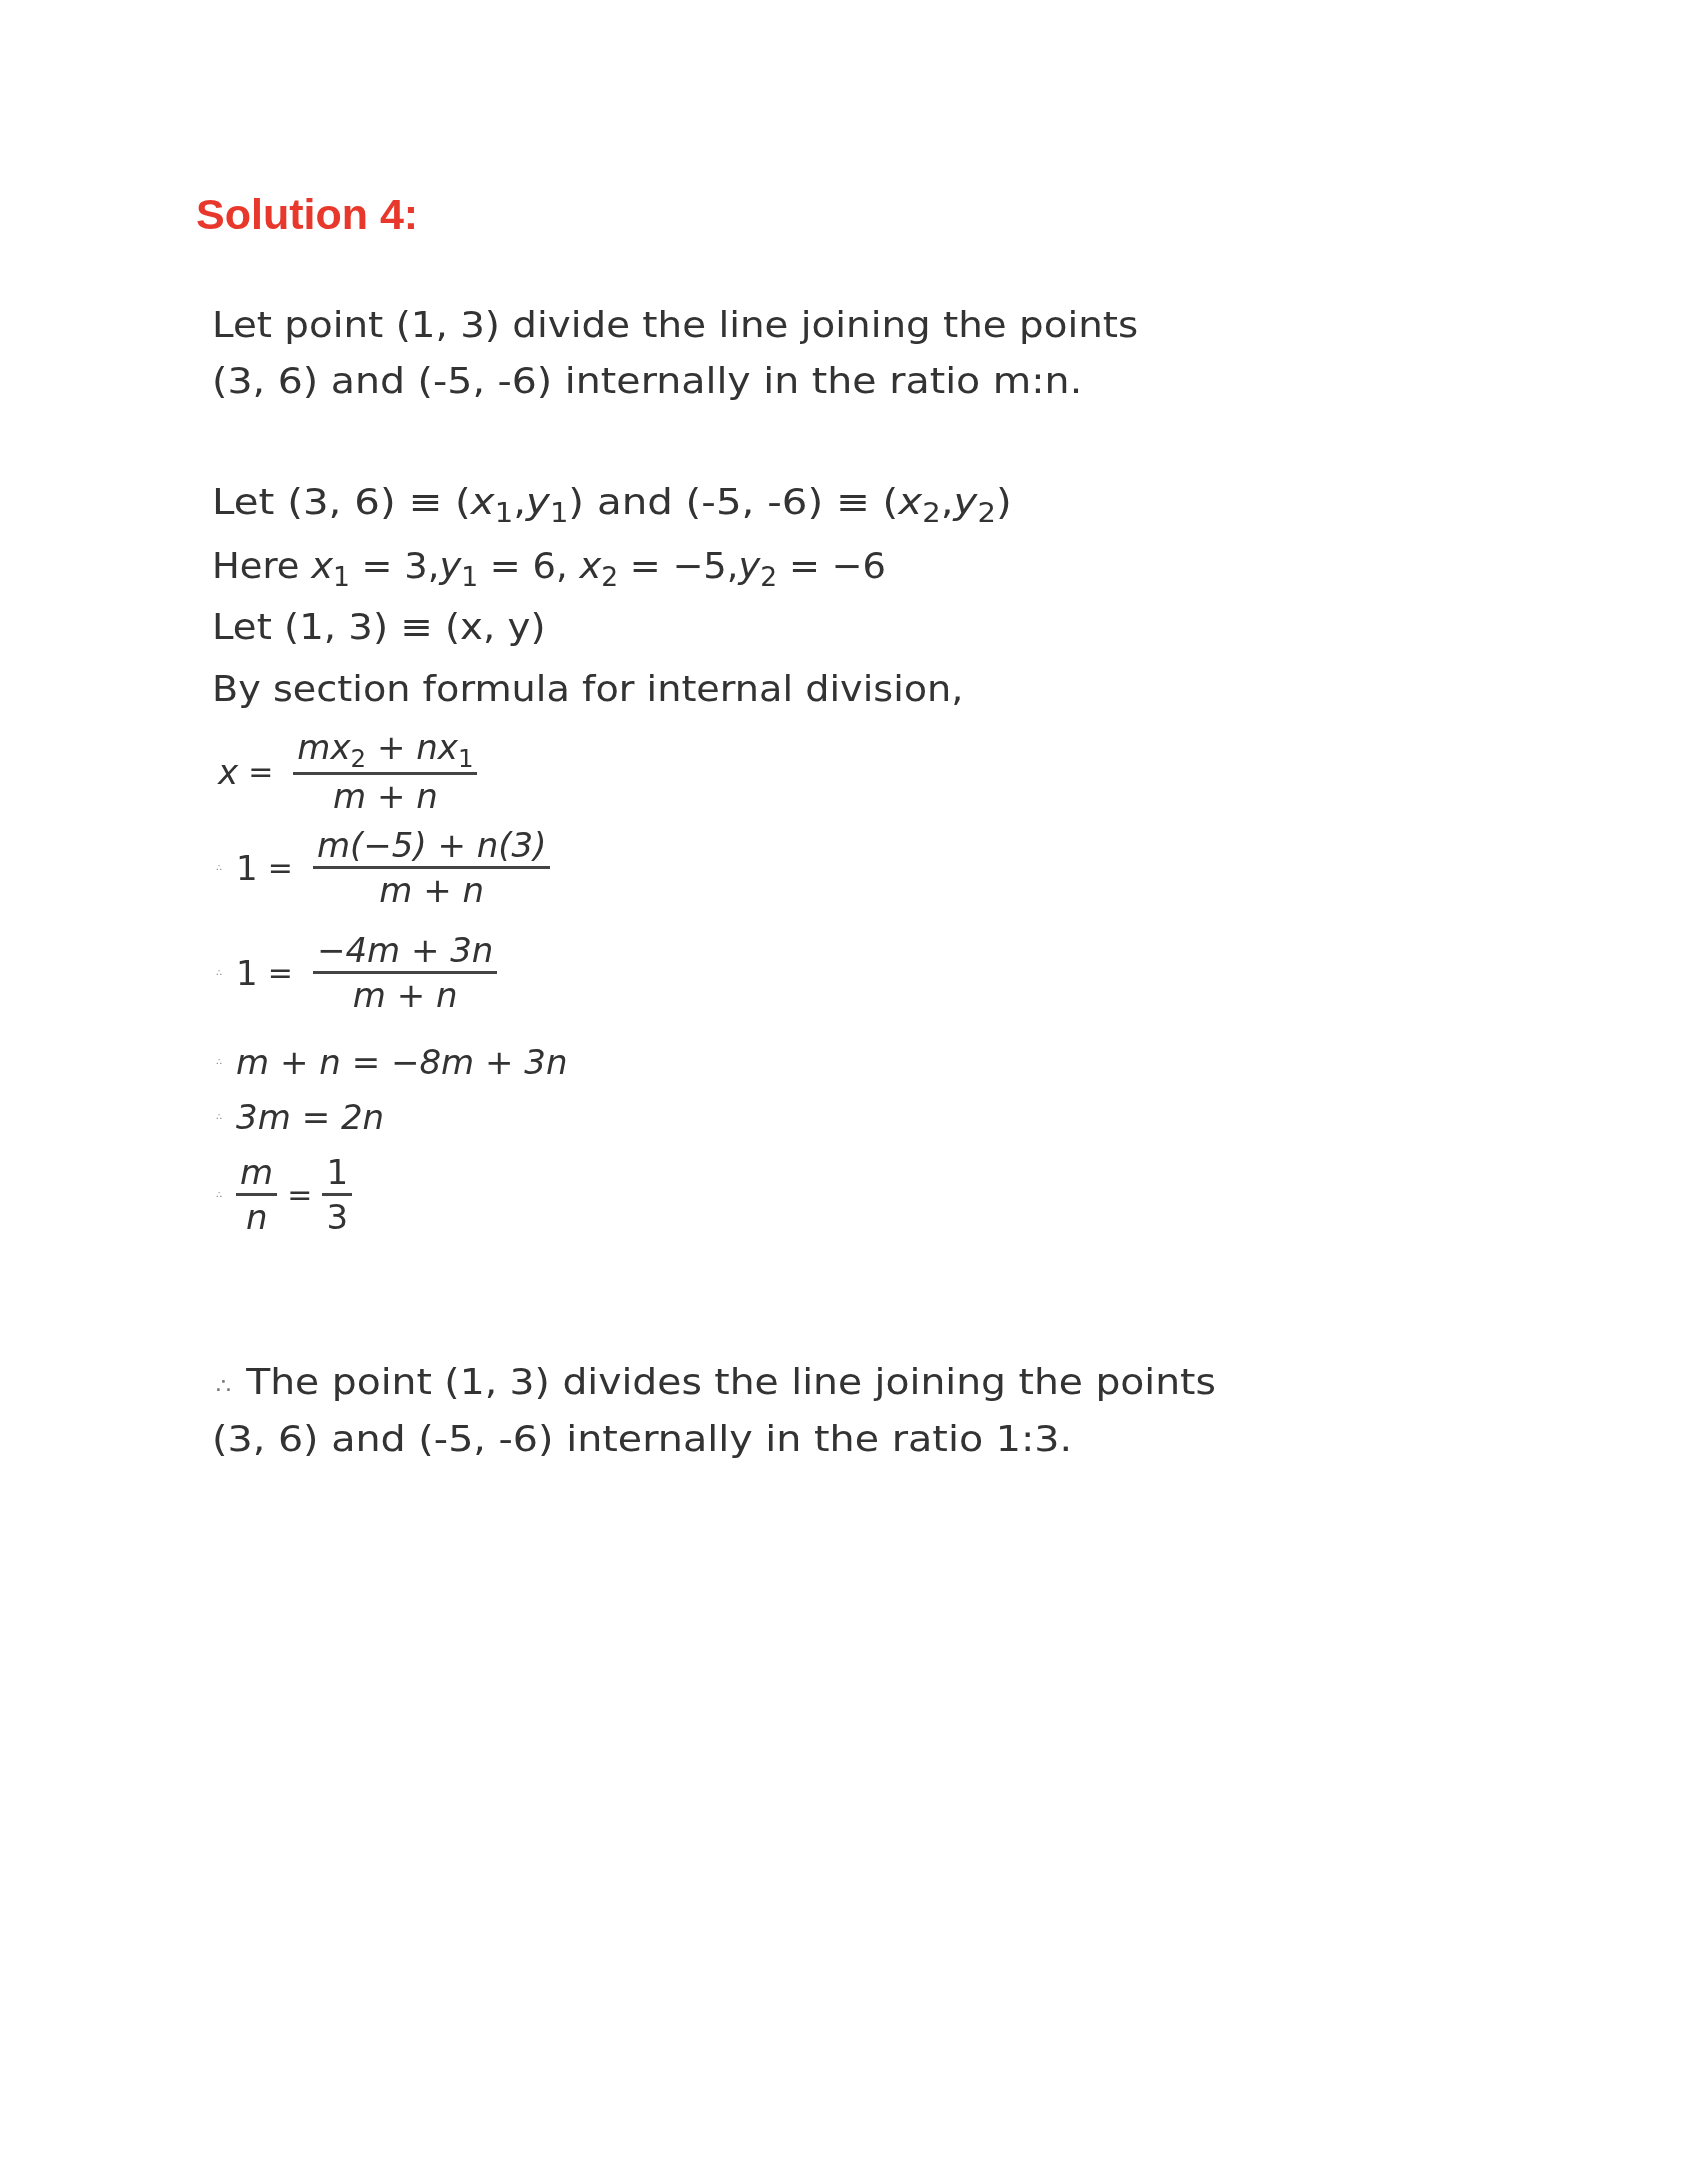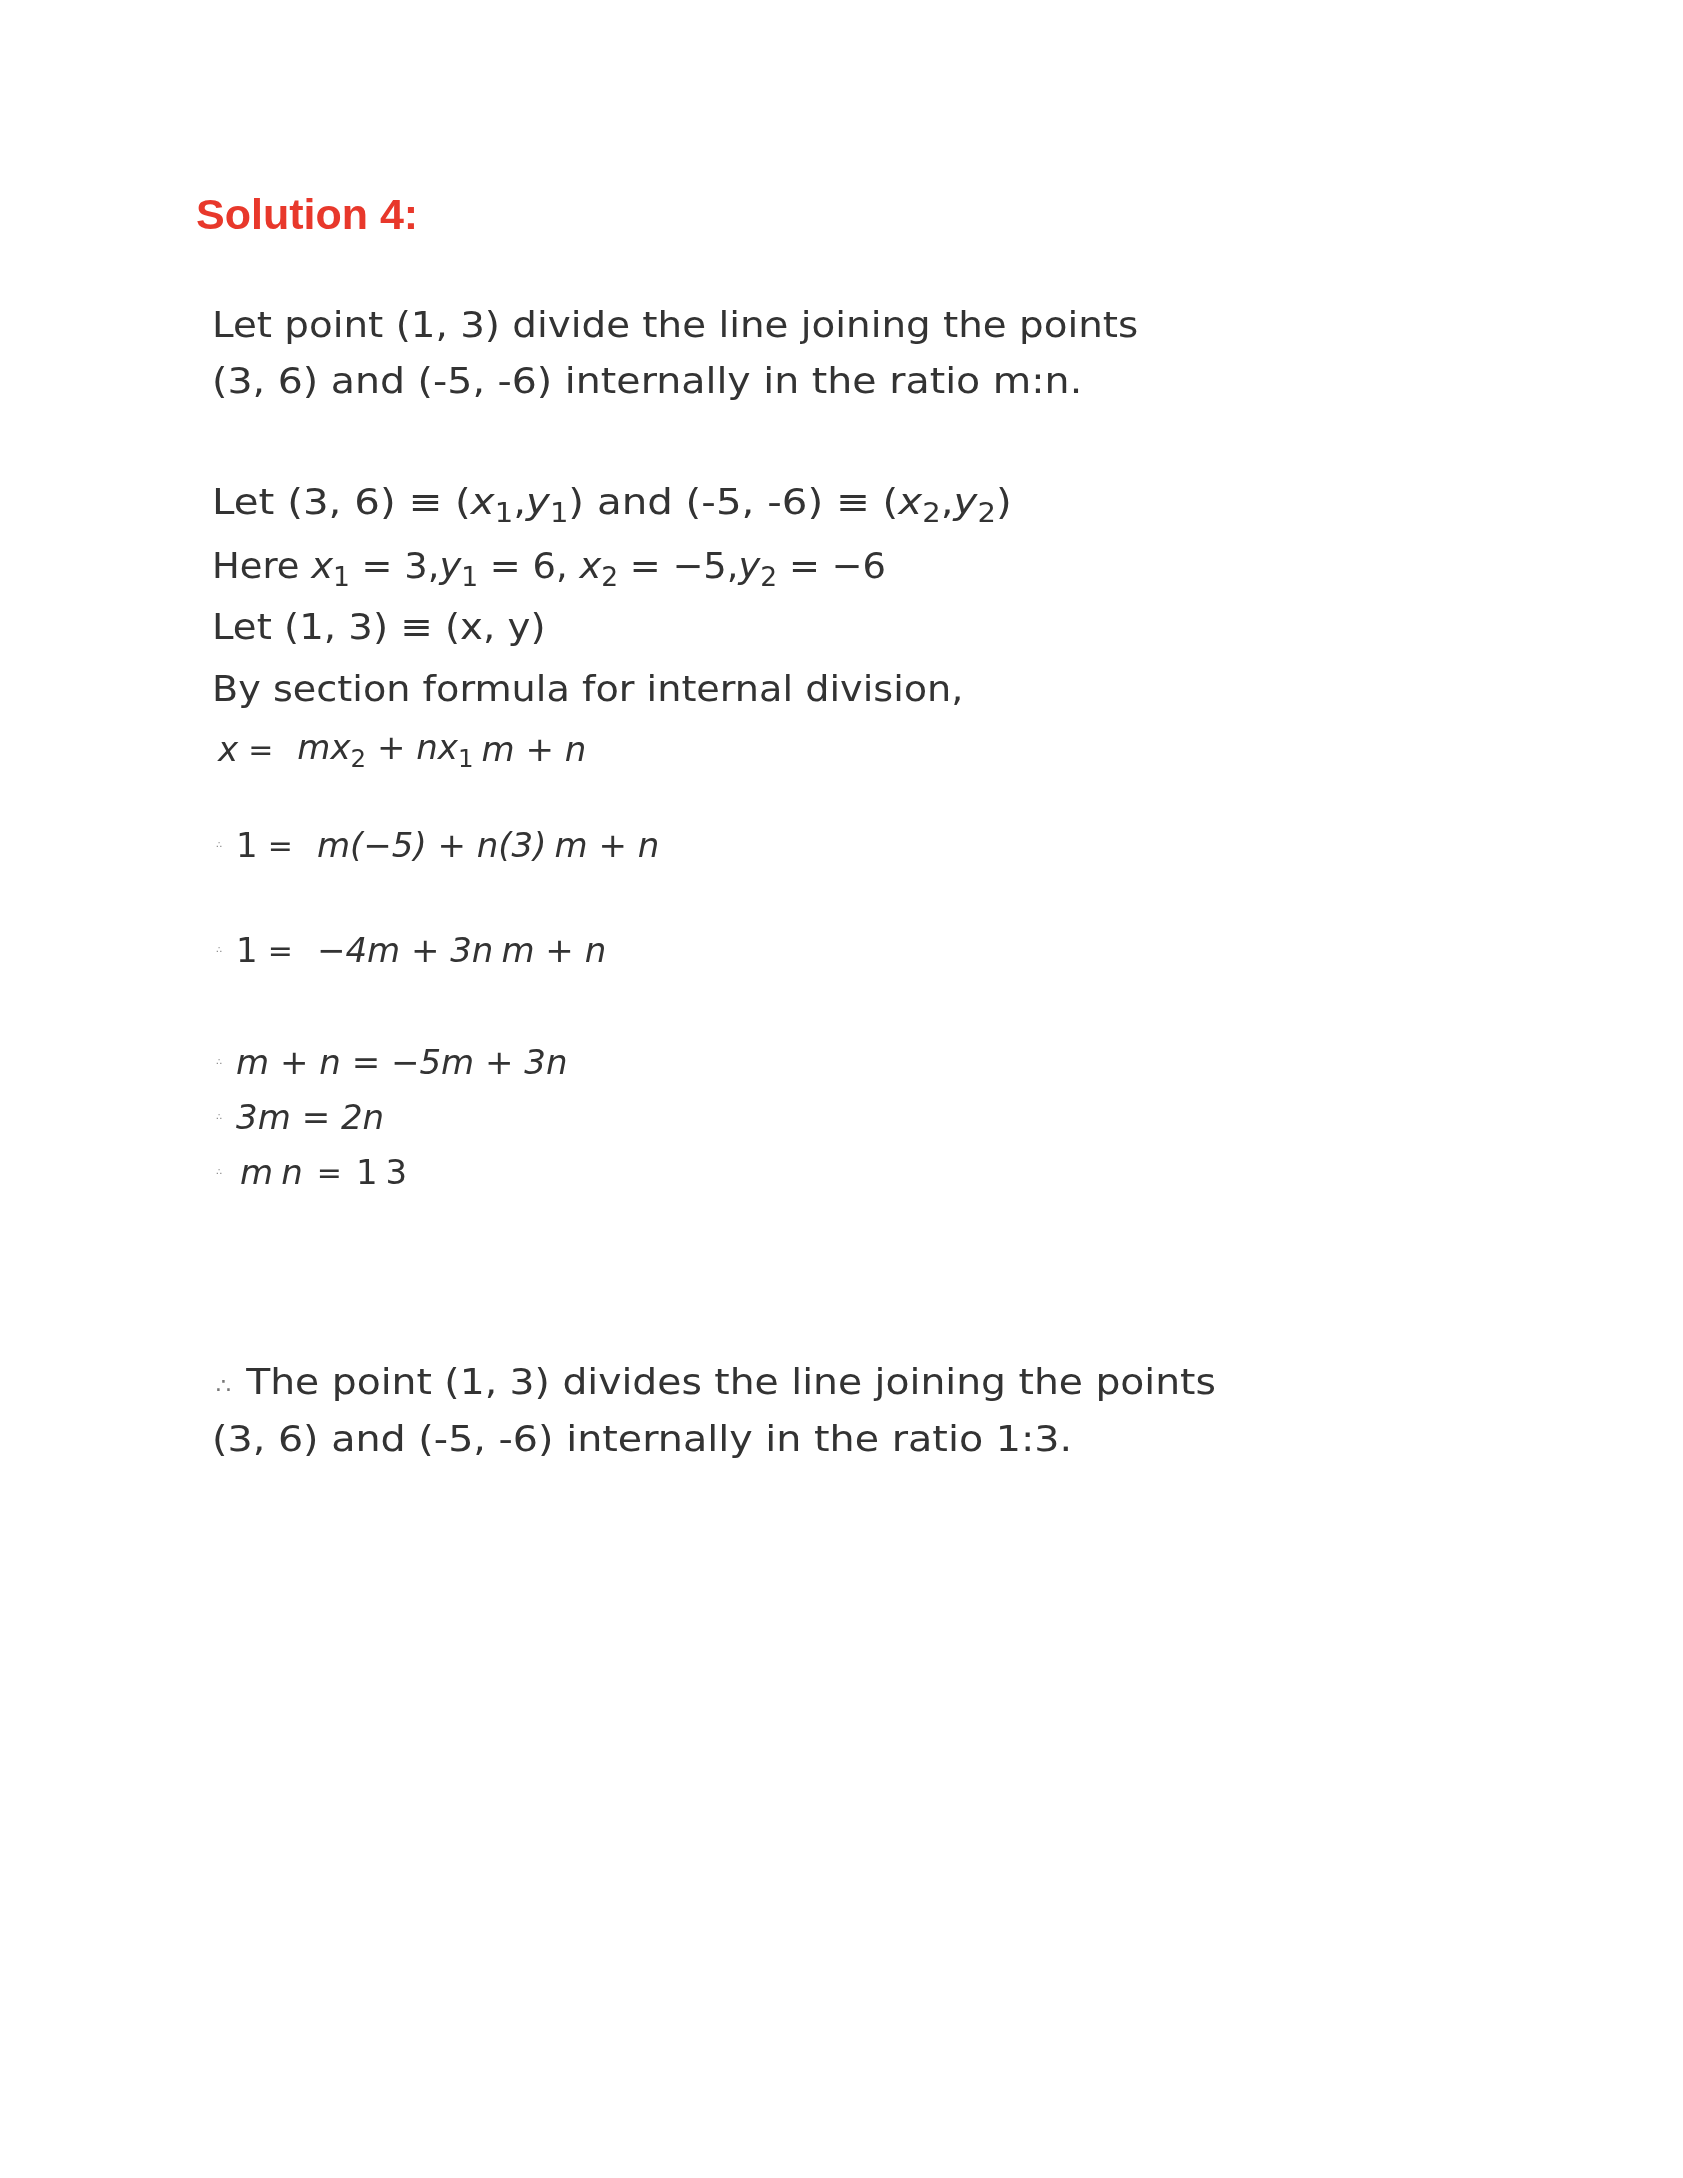--- a/index.html
+++ b/index.html
@@ -13,21 +13,21 @@
   .ln {
     position: absolute; white-space: nowrap;
     font-family: "DejaVu Sans", sans-serif; font-size: 36px; line-height: 40px;
     color: #333333; transform-origin: 0 50%;
   }
   .math { font-family: "DejaVu Sans", sans-serif; color: #333333; }
   .it { font-style: italic; }
   .sub { font-size: 0.72em; position: relative; top: 0.32em; font-style: normal; }
   .therefore { font-size: 0.6em; color: #777; margin-right: 14px; position: relative; top: -0.05em; }
   .frac-row { position: absolute; display: flex; align-items: center; white-space: nowrap; }
-  .frac { display: inline-flex; flex-direction: row; align-items: center; margin-left: 10px; }
+  .frac { display: inline-flex; flex-direction: column; align-items: center; margin-left: 10px; }
   .frac .num, .frac .den { padding: 0 4px; line-height: 42px; font-size: 34px; }
   .frac .bar { align-self: stretch; height: 3px; background: #444; }
   .eq { font-size: 30px; margin: 0 10px; }
   .lhs { font-size: 34px; }
 </style>
 </head>
 <body>
 
 <div class="page">
 
@@ -74,21 +74,21 @@
     <span class="eq">=</span>
     <span class="frac">
       <span class="num it">−4m + 3n</span>
       <span class="bar"></span>
       <span class="den it">m + n</span>
     </span>
   </div>
 
   <div class="frac-row math" style="left:216px; top:1042px;">
     <span class="therefore">∴</span>
-    <span class="lhs it">m + n = −5m + 3n</span>
+    <span class="lhs it">m + n = −8m + 3n</span>
   </div>
 
   <div class="frac-row math" style="left:216px; top:1097px;">
     <span class="therefore">∴</span>
     <span class="lhs it">3m = 2n</span>
   </div>
 
   <div class="frac-row math" style="left:216px; top:1151px;">
     <span class="therefore">∴</span>
     <span class="frac" style="margin-left:0">

